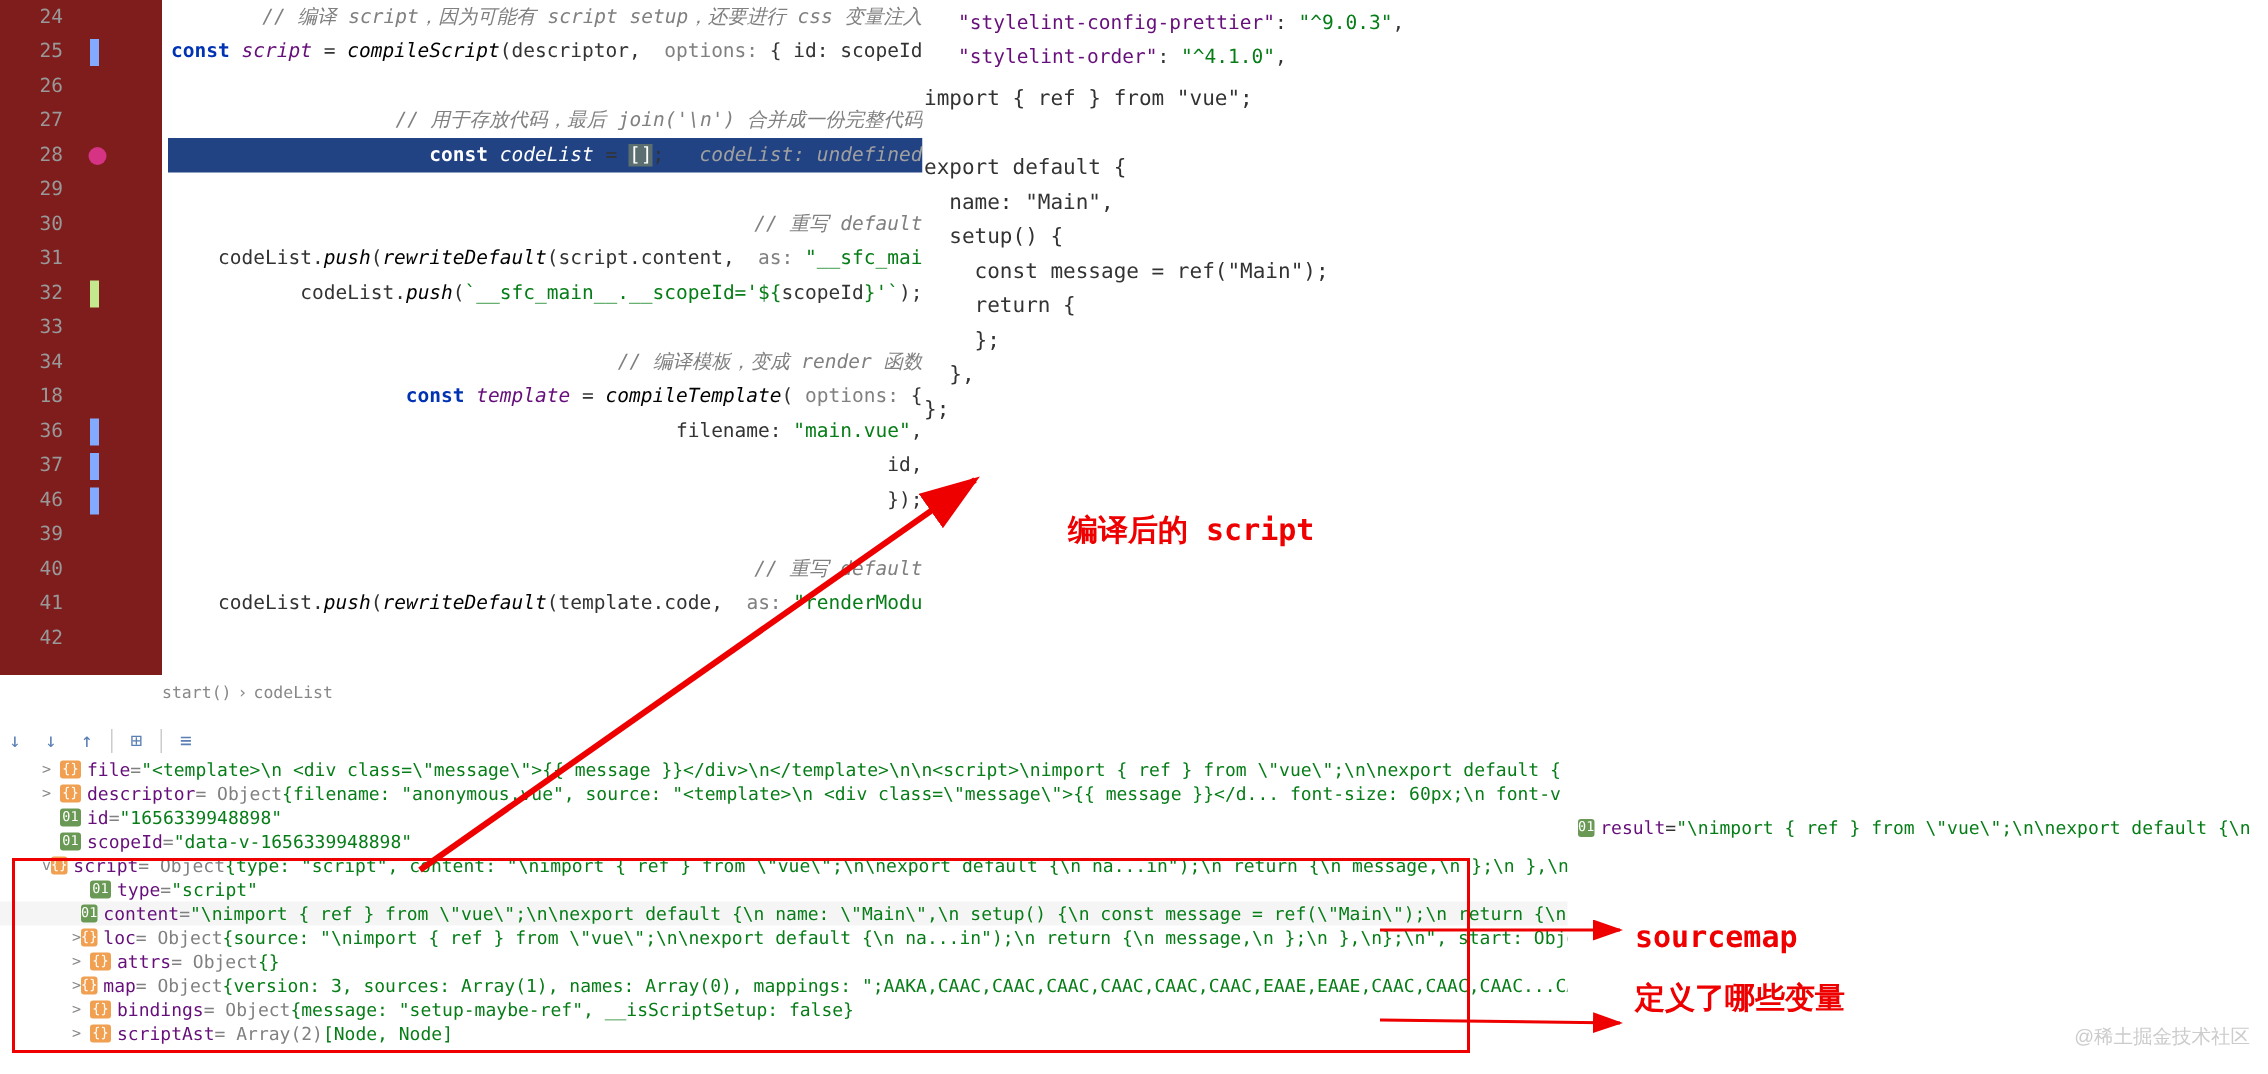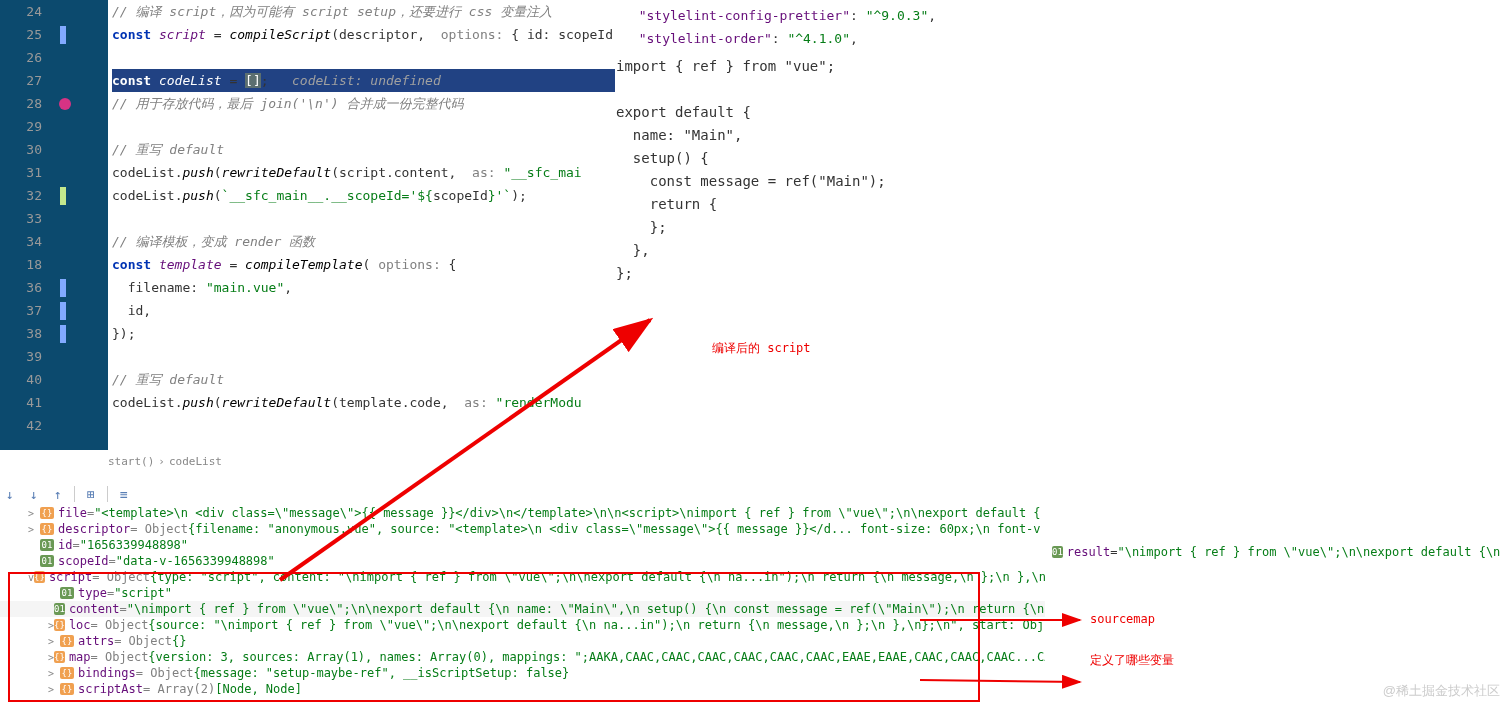--- a/index.html
+++ b/index.html
@@ -1,31 +1,31 @@
 <!DOCTYPE html>
 <html><head>
   <meta charset="utf-8">
   <style>
     * { margin: 0; padding: 0; box-sizing: border-box; }
     body { font-family: 'Consolas', 'Monaco', monospace; font-size: 13px; background: #fff; color: #333; position: relative; width: 1512px; height: 716px; overflow: hidden; }
     
     .top-section { display: flex; height: 450px; }
     
     .editor-left { width: 615px; background: #fff; display: flex; }
-    .gutter { width: 108px; display: flex; flex-direction: column; background: #0c4a6e; }
+    .gutter { width: 108px; display: flex; flex-direction: column; background: #7f1d1d; }
     .gutter-row { display: flex; height: 23px; align-items: center; }
     .line-num { width: 50px; text-align: right; color: #999; padding-right: 8px; font-size: 13px; }
     .gutter-icons { width: 30px; display: flex; align-items: center; justify-content: center; }
     .breakpoint { width: 12px; height: 12px; background: #d63384; border-radius: 50%; }
     .diff-marker { width: 6px; height: 18px; margin-right: 4px; }
     .diff-add { background: #c3e88d; }
     .diff-mod { background: #82aaff; }
     
     .code-area { flex: 1; padding-left: 4px; }
-    .code-line { height: 23px; line-height: 23px; white-space: pre; font-style: normal; }
+    .code-line { height: 23px; line-height: 23px; white-space: pre; font-style: normal; text-align: right; }
     .code-line.highlighted { background: #214283; color: #fff; }
     .code-line.highlighted .kw { color: #fff; }
     .code-line.highlighted .var { color: #fff; }
     
     .comment { color: #808080; font-style: italic; }
     .kw { color: #0033b3; font-weight: bold; }
     .var { color: #660e7a; font-style: italic; }
     .func { color: #000000; font-style: italic; }
     .str { color: #067d17; }
     .param { color: #808080; }
@@ -61,21 +61,21 @@
     .var-name { color: #660e7a; }
     .var-type { color: #808080; }
     .var-str { color: #067d17; }
     .content-row { background: #f5f5f5; }
     
     .red-box { position: absolute; left: 8px; top: 572px; width: 972px; height: 130px; border: 2px solid #e00; pointer-events: none; }
     
     .result-panel { position: absolute; left: 1050px; top: 543px; width: 460px; font-size: 12px; padding: 2px; }
     .result-row { display: flex; align-items: center; white-space: nowrap; overflow: hidden; }
     
-    .annotation { position: absolute; color: #e00; font-size: 12px; font-weight: normal; }
+    .annotation { position: absolute; color: #e00; font-size: 20px; font-weight: bold; }
     .arrow-svg { position: absolute; pointer-events: none; }
     
     .watermark { position: absolute; right: 12px; bottom: 16px; color: #ccc; font-size: 13px; font-family: sans-serif; }
   </style>
 </head>
 <body>
 
 <div class="top-section">
   <div class="editor-left">
     <div class="gutter" id="gutter">
@@ -139,21 +139,21 @@
             <div class="diff-marker diff-mod"></div>
           </div>
         </div>
         <div class="gutter-row">
           <div class="line-num">37</div>
           <div class="gutter-icons">
             <div class="diff-marker diff-mod"></div>
           </div>
         </div>
         <div class="gutter-row">
-          <div class="line-num">38</div>
+          <div class="line-num">46</div>
           <div class="gutter-icons">
             <div class="diff-marker diff-mod"></div>
           </div>
         </div>
         <div class="gutter-row">
           <div class="line-num">39</div>
           <div class="gutter-icons"></div>
         </div>
         <div class="gutter-row">
           <div class="line-num">40</div>
@@ -165,22 +165,22 @@
         </div>
         <div class="gutter-row">
           <div class="line-num">42</div>
           <div class="gutter-icons"></div>
         </div>
       </div>
     <div class="code-area" id="code-area">
         <div class="code-line"><span class="comment">// 编译 script，因为可能有 script setup，还要进行 css 变量注入</span></div>
         <div class="code-line"><span class="kw">const</span> <span class="var">script</span> <span class="op">=</span> <span class="func">compileScript</span><span class="op">(</span><span class="ident">descriptor</span><span class="op">,</span>  <span class="param">options:</span> <span class="op">{</span> <span class="ident">id</span><span class="op">:</span> <span class="ident">scopeId</span></div>
         <div class="code-line"></div>
+        <div class="code-line"><span class="comment">// 用于存放代码，最后 join('\n') 合并成一份完整代码</span></div>
         <div class="code-line highlighted"><span class="kw">const</span> <span class="var">codeList</span> <span class="op">=</span> <span class="sel">[]</span><span class="op">;</span>   <span class="hint">codeList: undefined</span></div>
-        <div class="code-line"><span class="comment">// 用于存放代码，最后 join('\n') 合并成一份完整代码</span></div>
         <div class="code-line"></div>
         <div class="code-line"><span class="comment">// 重写 default</span></div>
         <div class="code-line"><span class="ident">codeList</span><span class="op">.</span><span class="func">push</span><span class="op">(</span><span class="func">rewriteDefault</span><span class="op">(</span><span class="ident">script</span><span class="op">.</span><span class="ident">content</span><span class="op">,</span>  <span class="param">as:</span> <span class="str">"__sfc_mai</span></div>
         <div class="code-line"><span class="ident">codeList</span><span class="op">.</span><span class="func">push</span><span class="op">(</span><span class="str">`__sfc_main__.__scopeId='${</span><span class="ident">scopeId</span><span class="str">}'`</span><span class="op">);</span></div>
         <div class="code-line"></div>
         <div class="code-line"><span class="comment">// 编译模板，变成 render 函数</span></div>
         <div class="code-line"><span class="kw">const</span> <span class="var">template</span> <span class="op">=</span> <span class="func">compileTemplate</span><span class="op">(</span> <span class="param">options:</span> <span class="op">{</span></div>
         <div class="code-line">  <span class="ident">filename</span><span class="op">:</span> <span class="str">"main.vue"</span><span class="op">,</span></div>
         <div class="code-line">  <span class="ident">id</span><span class="op">,</span></div>
         <div class="code-line"><span class="op">});</span></div>

